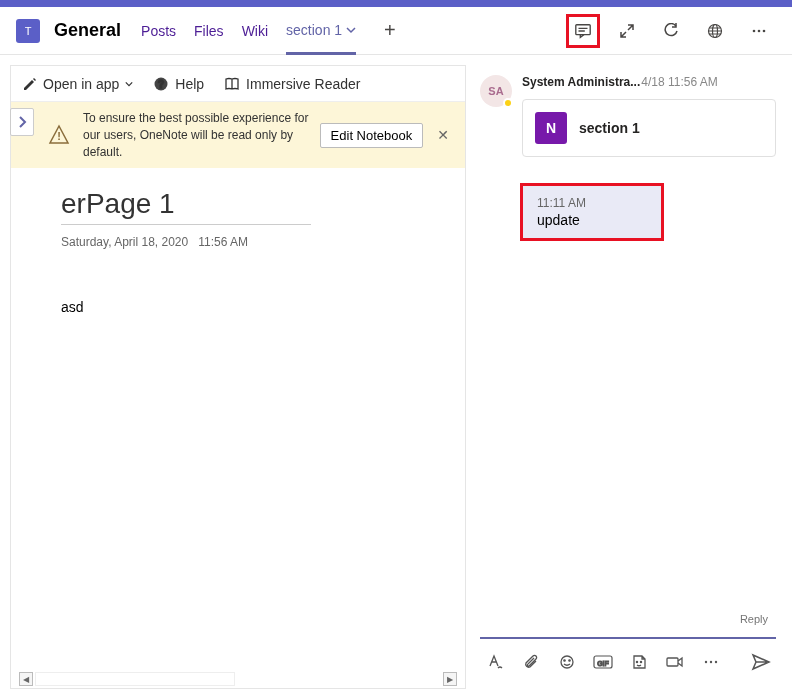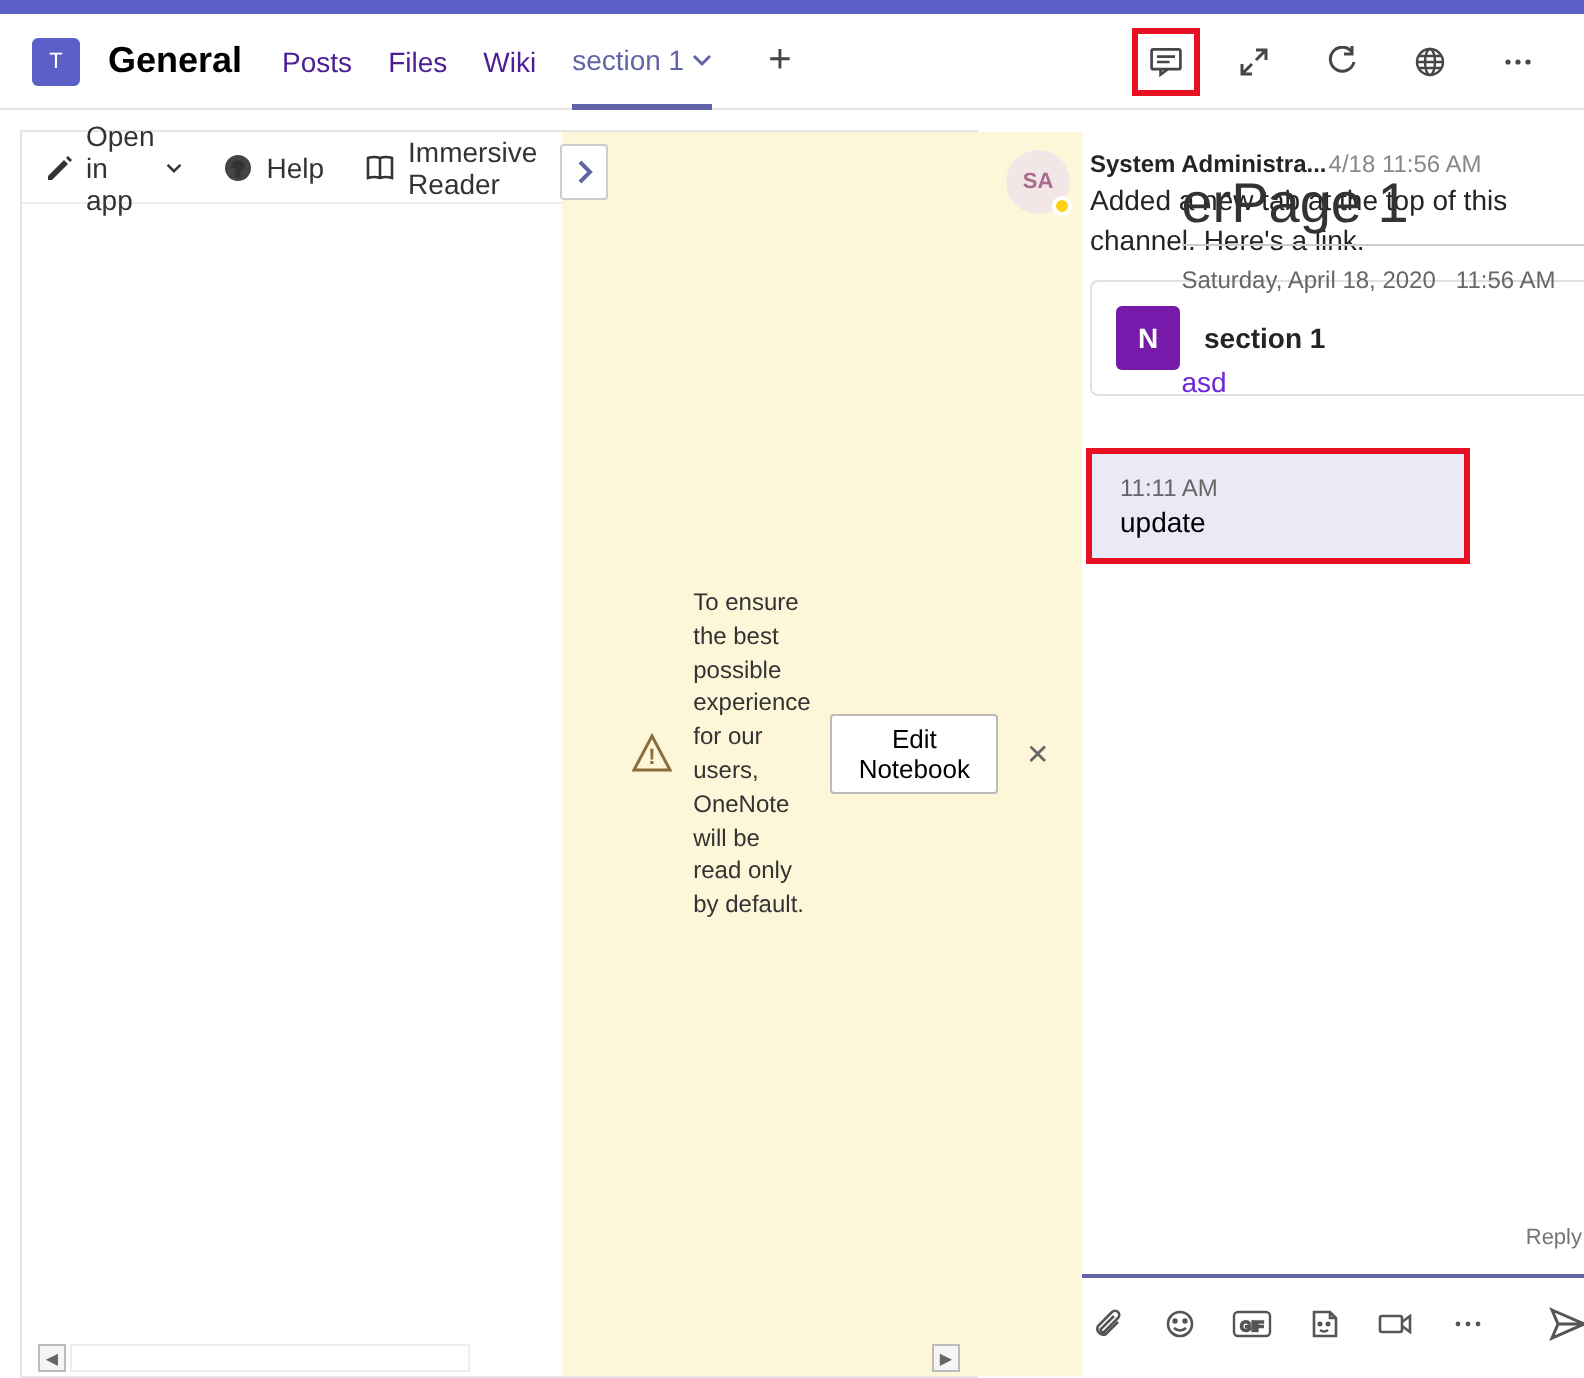--- a/index.html
+++ b/index.html
@@ -10,50 +10,50 @@
     .channel-name { font-weight: 700; font-size: 18px; margin-right: 20px; }
     .tab { font-size: 14px; color: #4c1d95; margin-right: 18px; cursor: pointer; display: flex; align-items: center; height: 48px; }
     .tab.active { color: #6264a7; border-bottom: 3px solid #6264a7; margin-bottom: -1px; font-weight: 400; }
     .tab .chev { margin-left: 4px; }
     .add-tab { font-size: 20px; color: #484644; cursor: pointer; margin-left: 10px; font-weight: 300; }
     .topbar-spacer { flex: 1; }
     .topbar-icons { display: flex; align-items: center; gap: 10px; }
     .top-icon { width: 34px; height: 34px; display: flex; align-items: center; justify-content: center; cursor: pointer; color: #484644; }
     .hl-red { border: 3px solid #e81123; }
     .content { display: flex; height: calc(689px - 55px); padding: 10px 0px 0px 10px; gap: 10px; }
-    .leftpane { width: 479px; border: 1px solid #e5e5e5; display: flex; flex-direction: row; background: #fff; position: relative; }
+    .leftpane { width: 479px; border: 1px solid #e5e5e5; display: flex; flex-direction: column; background: #fff; position: relative; }
     .onenote-toolbar { height: 36px; display: flex; align-items: center; padding: 0 12px; gap: 20px; font-size: 14px; color: #333; border-bottom: 1px solid #eee; }
     .on-btn { display: flex; align-items: center; gap: 6px; cursor: pointer; }
     .warnbar { background: #fdf6d8; display: flex; align-items: center; padding: 8px 12px; gap: 10px; font-size: 12px; color: #333; position: relative; }
     .warn-chevbox { position: absolute; left: -1px; top: 6px; width: 24px; height: 28px; background: #fff; border: 1px solid #ccc; border-radius: 2px; display: flex; align-items: center; justify-content: center; color: #6264a7; font-size: 14px; }
     .warn-icon { width: 28px; height: 28px; display: flex; align-items: center; justify-content: center; color: #8a6d3b; font-size: 18px; margin-left: 22px; }
     .warn-text { flex: 1; line-height: 1.4; }
     .edit-nb { background: #fff; border: 1px solid #bbb; padding: 4px 10px; font-size: 13px; border-radius: 2px; cursor: pointer; }
     .warn-close { cursor: pointer; padding: 4px; color: #666; font-size: 14px; }
     .page-body { padding: 20px 30px 20px 50px; flex: 1; }
     .page-title { font-size: 28px; font-weight: 300; color: #333; border-bottom: 1px solid #ccc; padding-bottom: 4px; margin-bottom: 10px; width: 250px; }
     .page-date { font-size: 12px; color: #666; }
-    .page-content { font-size: 14px; margin-top: 36px; color: #6d28d9; }
+    .page-content { font-size: 14px; margin-top: 50px; color: #000000; }
     .scroll-bottom { position: absolute; bottom: 2px; left: 8px; right: 8px; display: flex; align-items: center; justify-content: space-between; height: 14px; }
     .scroll-arrow { width: 14px; height: 14px; border: 1px solid #bbb; display: flex; align-items: center; justify-content: center; font-size: 8px; color: #666; background: #f5f5f5; }
     .scroll-track { flex: 0 0 200px; height: 14px; border: 1px solid #eee; margin-left: 2px; }
     .rightpane { flex: 1; display: flex; flex-direction: column; padding: 10px 16px 10px 4px; }
     .msg-thread { flex: 1; }
     .msg { display: flex; gap: 10px; margin-bottom: 26px; }
     .avatar { width: 32px; height: 32px; border-radius: 50%; background: #f3e6e6; color: #a96b8e; font-size: 11px; display: flex; align-items: center; justify-content: center; font-weight: 600; position: relative; flex-shrink: 0; }
     .avatar .presence { position: absolute; bottom: -1px; right: -1px; width: 10px; height: 10px; background: #fcd116; border: 2px solid #fff; border-radius: 50%; }
     .msg-body { flex: 1; }
     .msg-header { display: flex; gap: 1px; font-size: 12px; }
     .msg-name { font-weight: 600; color: #252423; overflow: hidden; text-overflow: ellipsis; white-space: nowrap; max-width: 130px; }
     .msg-time { color: #888; }
     .msg-text { font-size: 14px; color: #252423; margin-top: 2px; line-height: 1.4; }
     .link-card { margin-top: 10px; border: 1px solid #e0e0e0; border-radius: 4px; padding: 12px; display: flex; align-items: center; gap: 12px; cursor: pointer; }
     .link-icon { width: 32px; height: 32px; background: #7719aa; border-radius: 3px; display: flex; align-items: center; justify-content: center; color: #fff; font-size: 14px; font-weight: 700; }
     .link-title { font-size: 14px; font-weight: 600; color: #252423; }
-    .reply-msg { background: #e9eaf6; margin: 20px 0 0 40px; padding: 10px 14px; font-size: 14px; border: 3px solid #e81123; width: 192px; }
+    .reply-msg { background: #e9eaf6; margin: 20px 0 0 40px; padding: 10px 14px; font-size: 14px; border: 3px solid #e81123; width: 144px; }
     .reply-msg .msg-time { font-size: 12px; color: #666; margin-bottom: 2px; display: block; }
     .reply-box { border-bottom: 2px solid #6264a7; margin: 10px 0 6px 0; }
     .reply-input { width: 100%; border: none; padding: 12px 8px; font-size: 11px; background: #fff; outline: none; text-align: right; }
     .reply-toolbar { display: flex; align-items: center; gap: 14px; padding: 6px 4px; color: #555; }
     .rt-icon { cursor: pointer; display: flex; align-items: center; justify-content: center; width: 22px; height: 22px; }
     .rt-spacer { flex: 1; }
     svg { display: block; }
   </style>
 </head>
 <body>
@@ -183,21 +183,20 @@
       <div class="msg">
         <div class="avatar">
           <span>SA</span>
           <div class="presence"></div>
         </div>
         <div class="msg-body">
           <div class="msg-header">
             <span class="msg-name">System Administra...</span>
             <span class="msg-time">4/18 11:56 AM</span>
           </div>
-          <div class="msg-text">Added a new tab at the top of this channel. Here's a link.</div>
           <div class="link-card">
             <div class="link-icon">N</div>
             <div class="link-title">section 1</div>
           </div>
         </div>
       </div>
       <div class="reply-msg">
         <span class="msg-time">11:11 AM</span>
         <span>update</span>
       </div>

